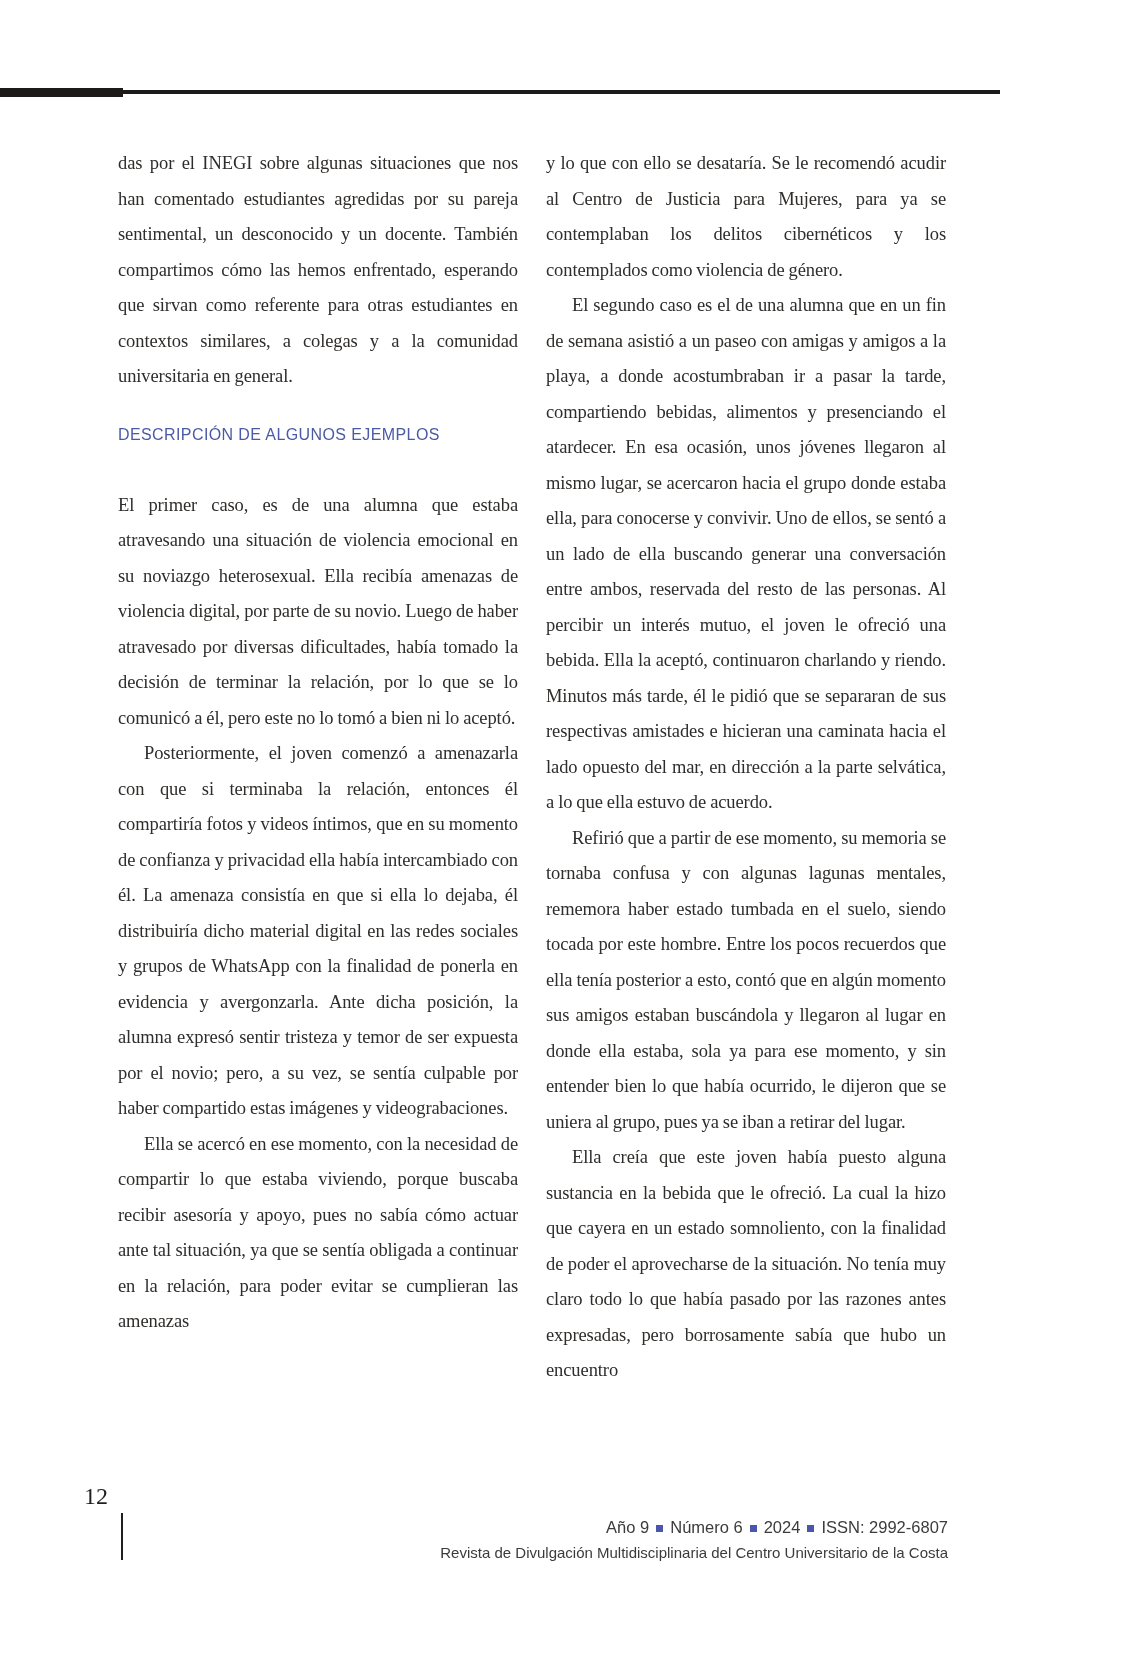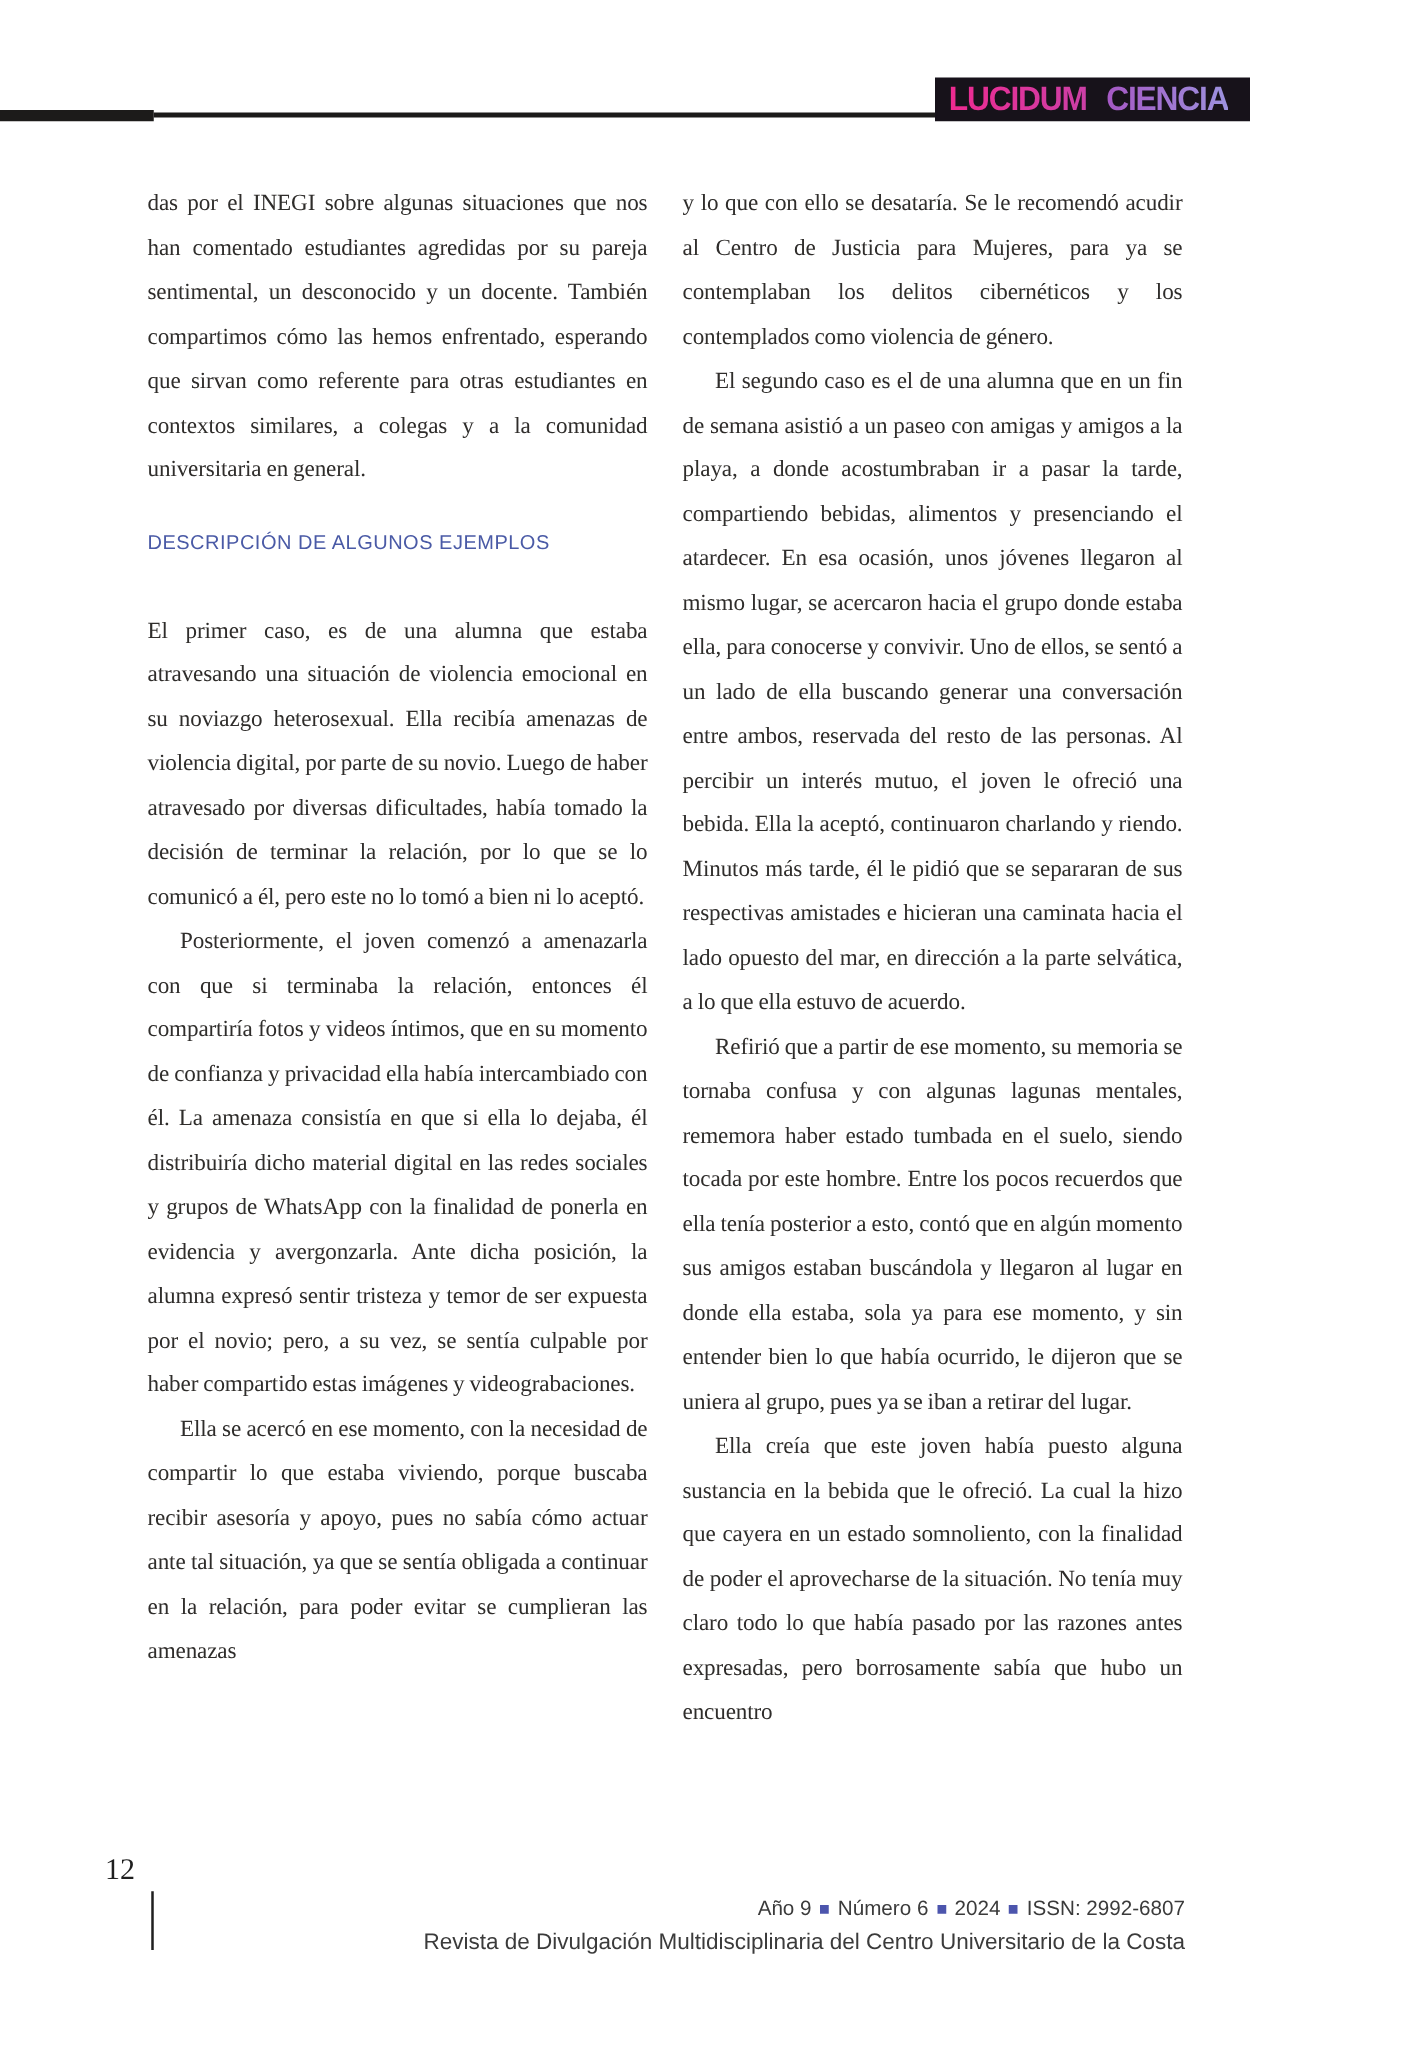--- a/index.html
+++ b/index.html
@@ -73,40 +73,36 @@
   .footer-rule{
     position:absolute;left:121px;top:1513px;width:2px;height:47px;background:#1f1f1f;
   }
   .footer-meta{
     position:absolute;right:175px;top:1514px;
     text-align:right;
     font-family:"Liberation Sans", sans-serif;
     color:#3b3b3b;
   }
   .footer-line1{font-size:16.5px;line-height:26px;white-space:nowrap;}
-  .footer-line2{font-size:18px;line-height:26px;white-space:nowrap;text-align:right;}
+  .footer-line2{font-size:15px;line-height:26px;white-space:nowrap;text-align:right;}
   .footer-sep{
     display:inline-block;width:7px;height:7px;
     background:var(--sep);
     margin:0 7px;vertical-align:baseline;
     transform:translateY(-1px);
   }
 </style>
 </head>
 <body>
 
 <div class="page">
 
   <div class="rule-thick"></div>
   <div class="rule-thin"></div>
 
-  <div class="brand-badge">
-    <span class="brand-word" id="brand-w1" style="background-image: linear-gradient(90deg, rgb(238, 42, 144), rgb(204, 63, 166));">LUCIDUM</span>
-    <span class="brand-word" id="brand-w2" style="background-image: linear-gradient(90deg, rgb(165, 88, 196), rgb(156, 146, 222));">CIENCIA</span>
-  </div>
 
   <div class="columns">
     <div class="col">
         <p class="body-paragraph">das por el INEGI sobre algunas situaciones que nos han comentado estudiantes agredidas por su pareja sentimental, un desconocido y un docente. También compartimos cómo las hemos enfrentado, esperando que sirvan como referente para otras estudiantes en contextos similares, a colegas y a la comunidad universitaria en general.</p>
         <h2 class="section-heading">DESCRIPCIÓN DE ALGUNOS EJEMPLOS</h2>
         <p class="body-paragraph">El primer caso, es de una alumna que estaba atravesando una situación de violencia emocional en su noviazgo heterosexual. Ella recibía amenazas de violencia digital, por parte de su novio. Luego de haber atravesado por diversas dificultades, había tomado la decisión de terminar la relación, por lo que se lo comunicó a él, pero este no lo tomó a bien ni lo aceptó.</p>
         <p class="body-paragraph indent">Posteriormente, el joven comenzó a amenazarla con que si terminaba la relación, entonces él compartiría fotos y videos íntimos, que en su momento de confianza y privacidad ella había intercambiado con él. La amenaza consistía en que si ella lo dejaba, él distribuiría dicho material digital en las redes sociales y grupos de WhatsApp con la finalidad de ponerla en evidencia y avergonzarla. Ante dicha posición, la alumna expresó sentir tristeza y temor de ser expuesta por el novio; pero, a su vez, se sentía culpable por haber compartido estas imágenes y videograbaciones.</p>
         <p class="body-paragraph indent">Ella se acercó en ese momento, con la necesidad de compartir lo que estaba viviendo, porque buscaba recibir asesoría y apoyo, pues no sabía cómo actuar ante tal situación, ya que se sentía obligada a continuar en la relación, para poder evitar se cumplieran las amenazas</p>
       </div>
     <div class="col">

